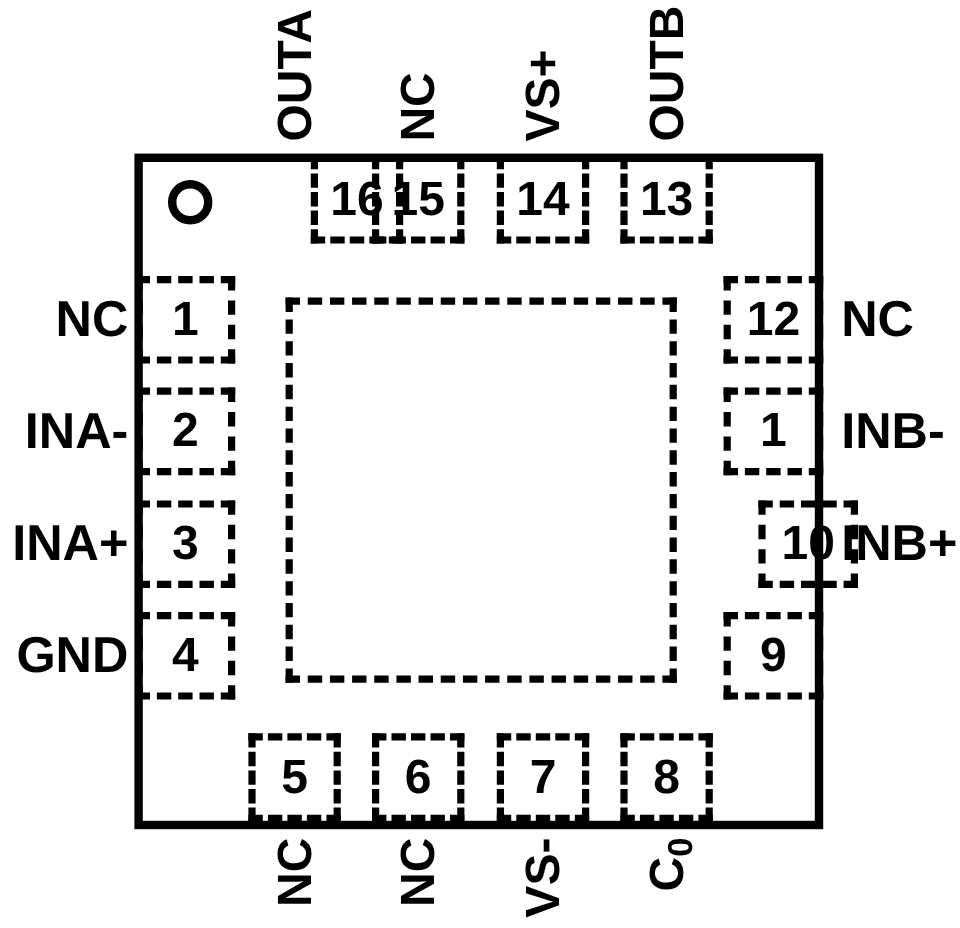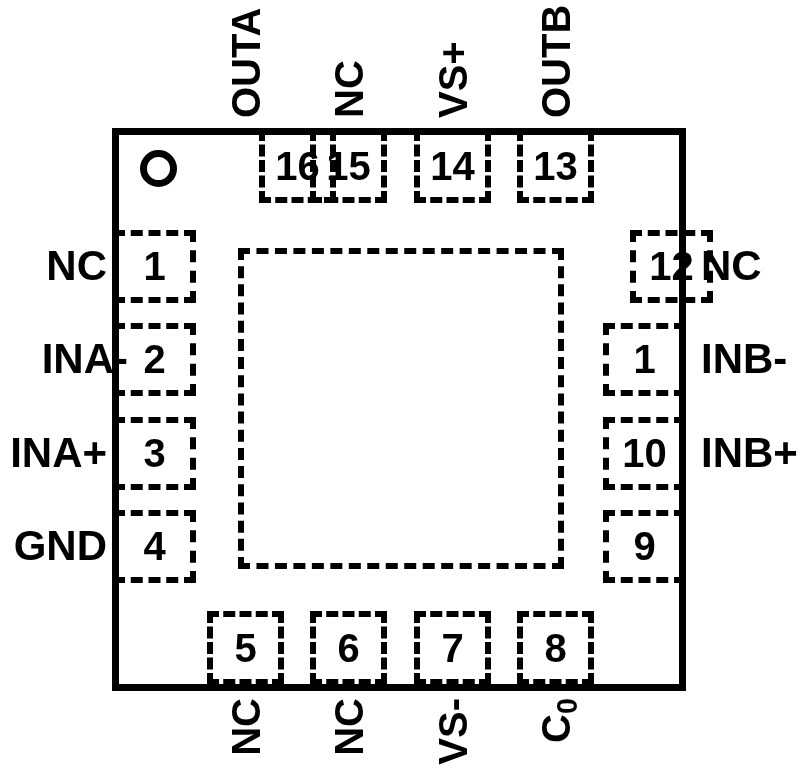--- a/index.html
+++ b/index.html
@@ -139,35 +139,35 @@
   <div class="pin v" style="left:113px; top:323px;">
       <span>2</span>
     </div>
   <div class="pin v" style="left:113px; top:417px;">
       <span>3</span>
     </div>
   <div class="pin v" style="left:113px; top:510px;">
       <span>4</span>
     </div>
 
-  <div class="pin v" style="left:630px; top:230px;">
+  <div class="pin v" style="left:603px; top:230px;">
       <span>12</span>
     </div>
   <div class="pin v" style="left:603px; top:323px;">
       <span>1</span>
     </div>
-  <div class="pin v" style="left:603px; top:417px;">
+  <div class="pin v" style="left:632px; top:417px;">
       <span>10</span>
     </div>
   <div class="pin v" style="left:603px; top:510px;">
       <span>9</span>
     </div>
 
   <div class="side-label left-label" style="top:240px;"><span>NC</span><span class="sub"></span></div>
-  <div class="side-label left-label" style="top:333px;padding-left:21px;"><span>INA-</span><span class="sub"></span></div>
+  <div class="side-label left-label" style="top:333px;"><span>INA-</span><span class="sub"></span></div>
   <div class="side-label left-label" style="top:520px;"><span>GND</span><span class="sub"></span></div>
   <div class="side-label left-label" style="top:427px;"><span>INA+</span><span class="sub"></span></div>
 
   <div class="side-label right-label" style="top:240px;"><span>NC</span><span class="sub"></span></div>
   <div class="side-label right-label" style="top:333px;"><span>INB-</span><span class="sub"></span></div>
   <div class="side-label right-label" style="top:427px;"><span>INB+</span><span class="sub"></span></div>
 
   <div class="rot-label top-label" style="left:146px;"><span>OUTA</span><span class="sub"></span></div>
   <div class="rot-label top-label" style="left:249px;"><span>NC</span><span class="sub"></span></div>
   <div class="rot-label top-label" style="left:353px;"><span>VS+</span><span class="sub"></span></div>

